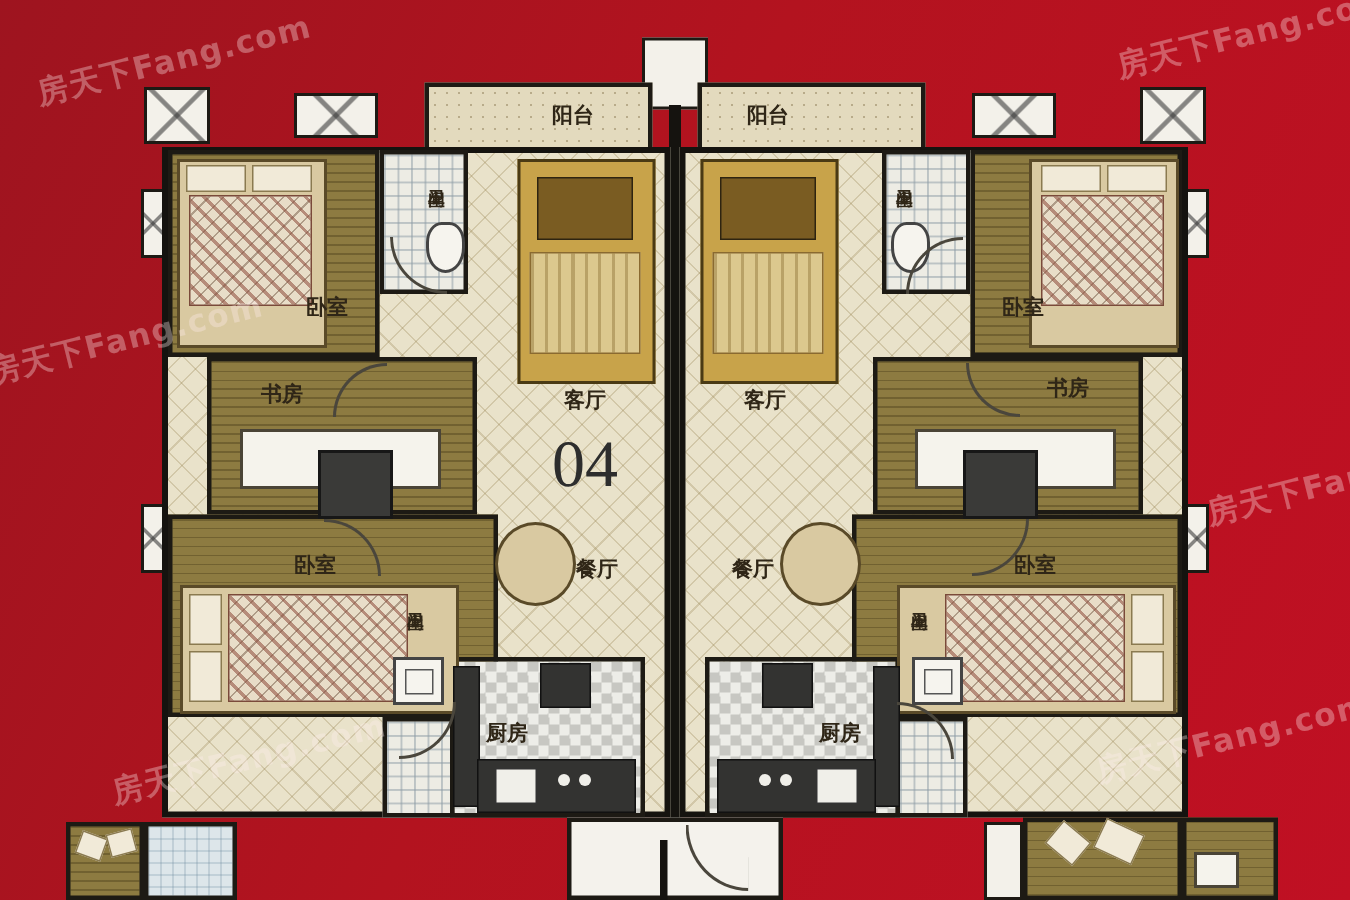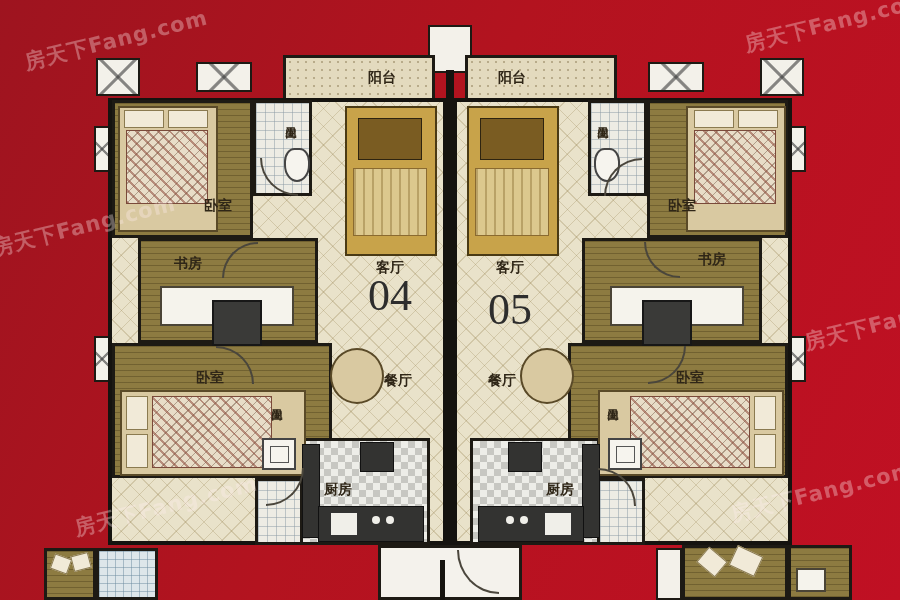--- a/index.html
+++ b/index.html
@@ -116,21 +116,21 @@
 
   <div class="arc" style="left:260px;top:158px;width:36px;height:36px;"></div>
   <div class="arc" style="left:222px;top:242px;width:34px;height:34px;transform:rotate(90deg);"></div>
   <div class="arc" style="left:216px;top:346px;width:36px;height:36px;transform:rotate(180deg);"></div>
   <div class="arc" style="left:266px;top:468px;width:36px;height:36px;transform:rotate(270deg);"></div>
 
   <div class="lbl" style="left:188px;top:196px;width:60px;">卧室</div>
   <div class="lbl-v" style="left:282px;top:118px;height:64px;">卫生间</div>
   <div class="lbl" style="left:158px;top:254px;width:60px;">书房</div>
   <div class="lbl" style="left:364px;top:258px;width:52px;">客厅</div>
-  <div class="num" style="left:356px;top:272px;width:68px;">04</div>
+  <div class="num" style="left:356px;top:286px;width:68px;">04</div>
   <div class="lbl" style="left:372px;top:371px;width:52px;">餐厅</div>
   <div class="lbl" style="left:180px;top:368px;width:60px;">卧室</div>
   <div class="lbl-v" style="left:268px;top:400px;height:58px;">卫生间</div>
   <div class="lbl" style="left:312px;top:480px;width:52px;">厨房</div>
 
   <div class="room f-wood" style="left:647px;top:100px;width:141px;height:138px;"></div>
   <div class="room f-bath" style="left:588px;top:100px;width:59px;height:96px;"></div>
   <div class="room f-wood" style="left:582px;top:238px;width:180px;height:105px;"></div>
   <div class="room f-wood" style="left:568px;top:343px;width:220px;height:135px;"></div>
   <div class="room f-bath" style="left:598px;top:398px;width:49px;height:72px;"></div>
@@ -162,21 +162,20 @@
 
   <div class="arc" style="left:604px;top:158px;width:36px;height:36px;transform:rotate(90deg);"></div>
   <div class="arc" style="left:644px;top:242px;width:34px;height:34px;"></div>
   <div class="arc" style="left:648px;top:346px;width:36px;height:36px;transform:rotate(270deg);"></div>
   <div class="arc" style="left:598px;top:468px;width:36px;height:36px;transform:rotate(180deg);"></div>
 
   <div class="lbl" style="left:652px;top:196px;width:60px;">卧室</div>
   <div class="lbl-v" style="left:594px;top:118px;height:64px;">卫生间</div>
   <div class="lbl" style="left:682px;top:250px;width:60px;">书房</div>
   <div class="lbl" style="left:484px;top:258px;width:52px;">客厅</div>
-  <div class="num" style="left:476px;top:286px;width:68px;">05</div>
   <div class="lbl" style="left:476px;top:371px;width:52px;">餐厅</div>
   <div class="lbl" style="left:660px;top:368px;width:60px;">卧室</div>
   <div class="lbl-v" style="left:604px;top:400px;height:58px;">卫生间</div>
   <div class="lbl" style="left:534px;top:480px;width:52px;">厨房</div>
 
   <div class="room" style="left:378px;top:545px;width:144px;height:55px;background:#f4f2ec;"></div>
   <div class="wall" style="left:440px;top:560px;width:5px;height:40px;"></div>
   <div class="arc" style="left:457px;top:550px;width:40px;height:42px;"></div>
 
   <div class="room f-wood" style="left:44px;top:548px;width:52px;height:52px;"></div>

